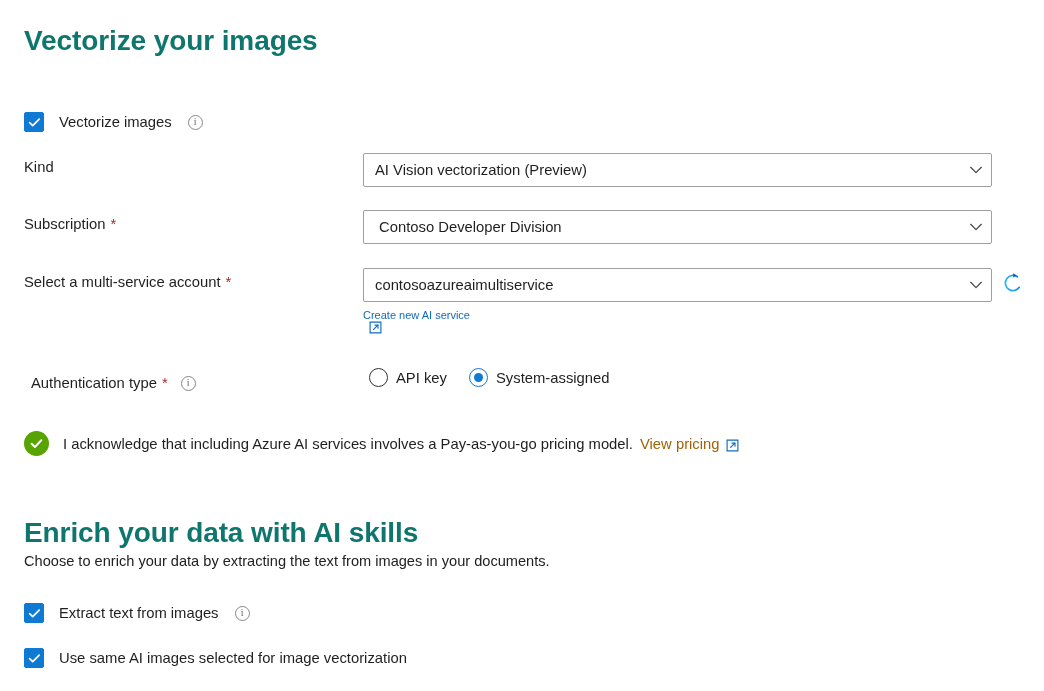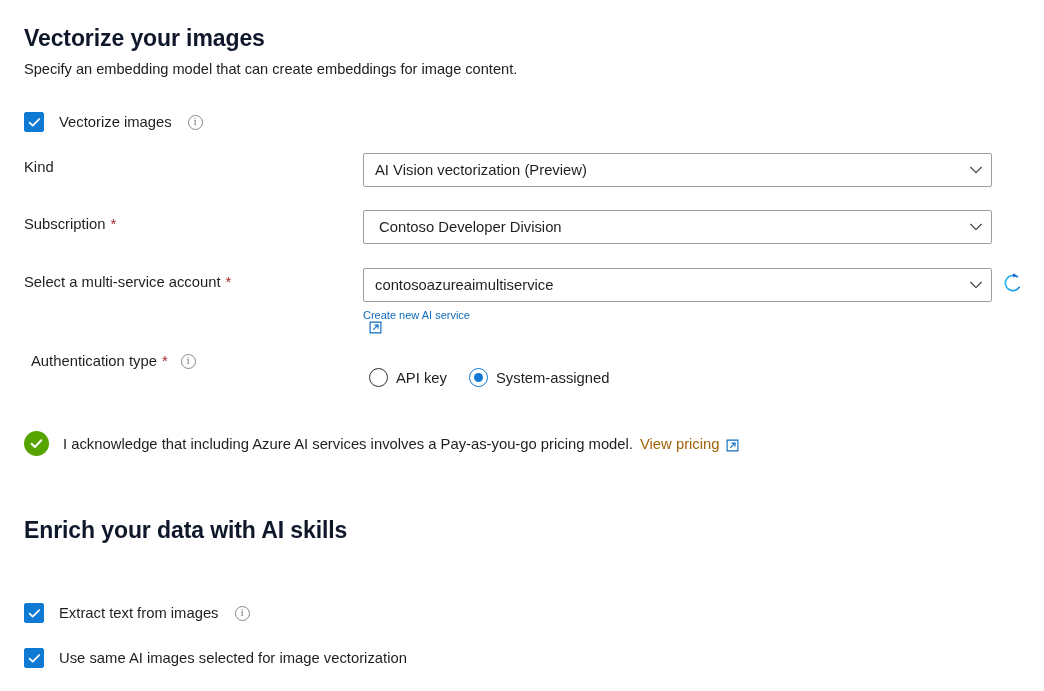--- a/index.html
+++ b/index.html
@@ -20,23 +20,23 @@
 
   .page {
     position: relative;
     width: 1044px;
     height: 691px;
   }
 
   
   .section-title {
     position: absolute;
-    font-size: 23px;
+    font-size: 28px;
     font-weight: 600;
-    color: #0f172a;
+    color: #0f766e;
     letter-spacing: -0.1px;
     white-space: nowrap;
   }
   .section-sub {
     position: absolute;
     font-size: 14.6px;
     font-weight: 400;
     color: #22211f;
     white-space: nowrap;
   }
@@ -229,21 +229,20 @@
     cursor: pointer;
   }
 </style>
 </head>
 <body>
 
 <div class="page">
 
   <div class="section-title" style="left:24px; top:25px;">Vectorize your images</div>
 
-  <div class="section-sub" style="left:24px; top:61px;">Specify an embedding model that can create embeddings for image content.</div>
 
   <div class="cb-row" style="left:24px; top:112px;">
     <span class="checkbox">
       <svg width="13" height="13" viewBox="0 0 13 13" aria-hidden="true">
         <path d="M1.6 6.6 L4.7 9.7 L11.2 3.1" fill="none" stroke="#ffffff" stroke-width="1.7" stroke-linecap="round" stroke-linejoin="round"></path>
       </svg>
     </span>
     <span class="cb-label">Vectorize images</span>
     <span class="info-icon" style="margin-left:16px;"></span>
   </div>
@@ -296,21 +295,21 @@
 
   <a class="link" style="left:363px; top:309px;">
     <span>Create new AI service</span>
     <svg class="ext-icon" width="13" height="13" viewBox="0 0 13 13">
       <path d="M1.1 1.1 H11.9 V11.9 H1.1 Z" fill="none" stroke="#0f6cbd" stroke-width="1.15"></path>
       <path d="M4.6 8.4 L8.8 4.2" fill="none" stroke="#0f6cbd" stroke-width="1.15" stroke-linecap="round"></path>
       <path d="M5.9 4.05 H9.0 V7.15" fill="none" stroke="#0f6cbd" stroke-width="1.15" stroke-linecap="round" stroke-linejoin="round"></path>
     </svg>
   </a>
 
-  <div class="field-label" style="left:31px; top:353px;">
+  <div class="field-label" style="left:31px; top:375px;">
     <span>Authentication type</span>
     <span class="req">*</span>
     <span class="info-icon" style="margin-left:13px;"></span>
   </div>
 
   <div class="radio-group" style="left:369px; top:368px;">
     <label class="radio-opt">
       <span class="radio"></span>
       <span class="radio-label">API key</span>
     </label>
@@ -332,20 +331,21 @@
       <svg class="ext-icon" width="13" height="13" viewBox="0 0 13 13">
         <path d="M1.1 1.1 H11.9 V11.9 H1.1 Z" fill="none" stroke="#0f6cbd" stroke-width="1.15"></path>
         <path d="M4.6 8.4 L8.8 4.2" fill="none" stroke="#0f6cbd" stroke-width="1.15" stroke-linecap="round"></path>
         <path d="M5.9 4.05 H9.0 V7.15" fill="none" stroke="#0f6cbd" stroke-width="1.15" stroke-linecap="round" stroke-linejoin="round"></path>
       </svg>
     </a>
   </div>
 
   <div class="section-title" style="left:24px; top:517px;">Enrich your data with AI skills</div>
 
+  <div class="section-sub" style="left:24px; top:553px;">Choose to enrich your data by extracting the text from images in your documents.</div>
 
   <div class="cb-row" style="left:24px; top:603px;align-items:center;">
     <span class="checkbox">
       <svg width="13" height="13" viewBox="0 0 13 13" aria-hidden="true">
         <path d="M1.6 6.6 L4.7 9.7 L11.2 3.1" fill="none" stroke="#ffffff" stroke-width="1.7" stroke-linecap="round" stroke-linejoin="round"></path>
       </svg>
     </span>
     <span class="cb-label">Extract text from images</span>
     <span class="info-icon" style="margin-left:16px;"></span>
   </div>

